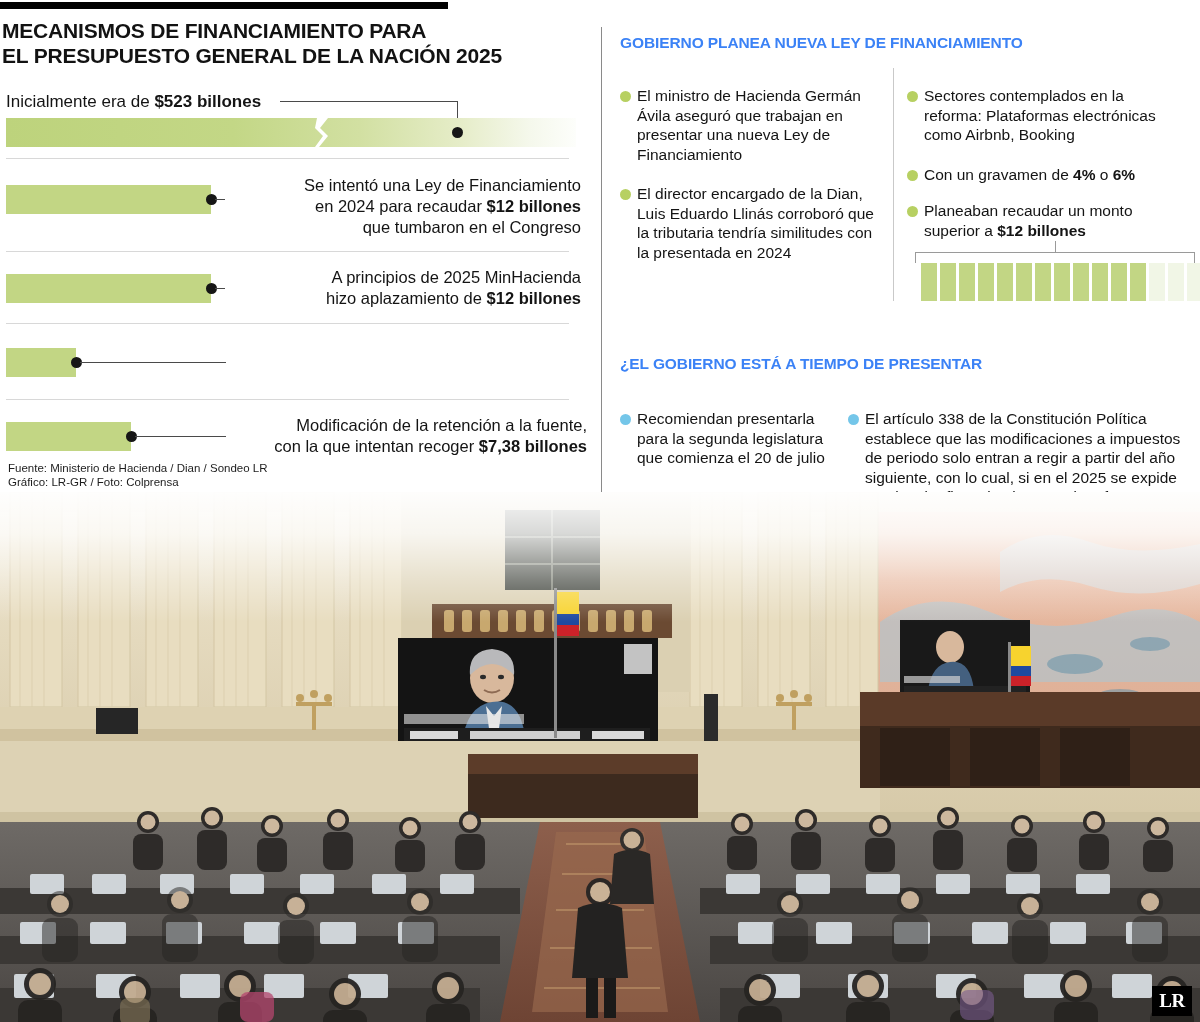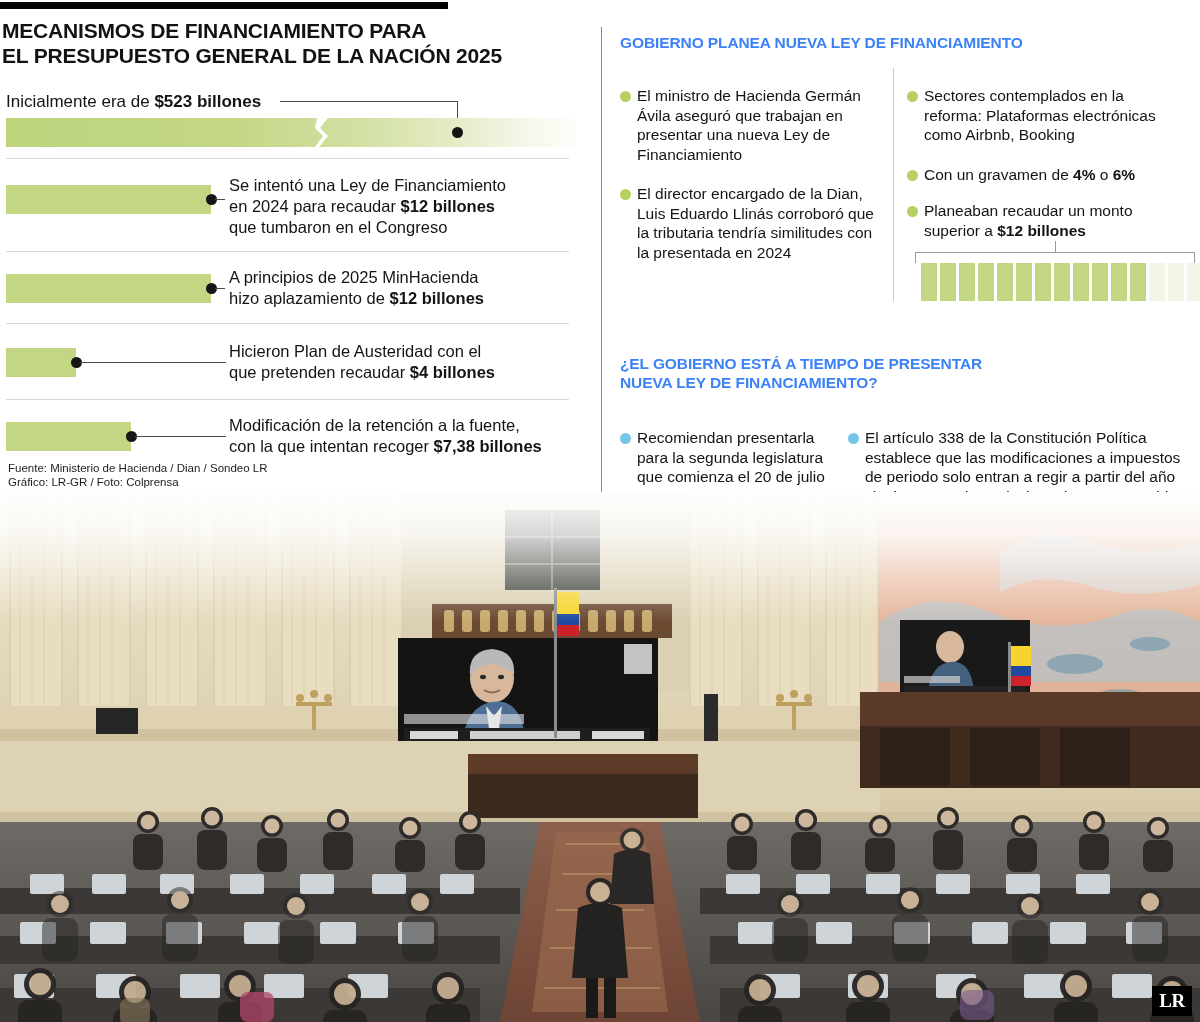--- a/index.html
+++ b/index.html
@@ -30,21 +30,21 @@
 
   .bar{position:absolute;height:29px;background:#c2d684;}
   .bar.gradient{
     background:linear-gradient(to right,#bdd37c 0%,#c3d786 40%,#d2e0a2 62%,#e6edc9 80%,#f5f8ec 92%,#fdfefb 100%);
   }
   .brk{position:absolute;top:0;width:16px;height:29px;}
   .dot{position:absolute;width:11px;height:11px;border-radius:50%;background:#161616;}
   .lead{position:absolute;height:1px;background:#4a4a4a;}
   .leadv{position:absolute;width:1px;background:#4a4a4a;}
 
-  .lbl{position:absolute;font-size:16.5px;line-height:21px;color:#141414;}
+  .lbl{position:absolute;font-size:16.5px;line-height:21px;color:#141414;text-align:right;}
   .lbl b{font-weight:bold;}
 
   .toplabel{position:absolute;font-size:17px;line-height:20px;color:#141414;}
   .toplabel b{font-weight:bold;}
 
   .source{position:absolute;left:8px;font-size:11.5px;line-height:14px;color:#1d1d1d;}
 
   
   .vdiv{position:absolute;left:601px;top:27px;width:1px;height:465px;background:#8a8a8a;}
   .vdiv-inner{position:absolute;left:893px;top:68px;width:1px;height:233px;background:#c9c9c9;}
@@ -139,24 +139,20 @@
           <div>A principios de 2025 MinHacienda</div>
           <div><span>hizo aplazamiento de </span><b>$12 billones</b></div>
         </div>
         <div class="hr" style="top:65px;"></div>
       </div>
 
       <div class="row" style="height:76px;">
         <div class="bar" style="left:6px;top:18px;width:70px;"></div>
         <div class="dot" style="left:71px;top:27px;"></div>
         <div class="lead" style="left:80px;top:32px;width:146px;"></div>
-        <div class="lbl" style="left:229px;top:11px;width:352px;">
-          <div>Hicieron Plan de Austeridad con el</div>
-          <div><span>que pretenden recaudar </span><b>$4 billones</b></div>
-        </div>
         <div class="hr" style="top:69px;"></div>
       </div>
 
       <div class="row" style="height:68px;">
         <div class="bar" style="left:6px;top:16px;width:125px;"></div>
         <div class="dot" style="left:126px;top:25px;"></div>
         <div class="lead" style="left:135px;top:30px;width:91px;"></div>
         <div class="lbl" style="left:229px;top:9px;width:358px;">
           <div>Modificación de la retención a la fuente,</div>
           <div><span>con la que intentan recoger </span><b>$7,38 billones</b></div>
@@ -211,21 +207,20 @@
             <div class="seg off"></div>
             <div class="seg off"></div>
             <div class="seg off"></div>
           </div>
         </div>
       </div>
     </div>
 
     <div class="sec-title" style="margin-top:38px;">
       <div>¿EL GOBIERNO ESTÁ A TIEMPO DE PRESENTAR</div>
-      <div>NUEVA LEY DE FINANCIAMIENTO?</div>
     </div>
 
     <div class="cols" style="height:240px;margin-top:16px;">
       <div class="bullet-list blue" style="left:0;top:0;width:205px;">
         <div class="bullet">Recomiendan presentarla para la segunda legislatura que comienza el 20 de julio</div>
         <div class="bullet" style="margin-top:20px;">La Ley de Financiamiento aplicaría para el PGN de 2026</div>
       </div>
       <div class="bullet-list blue" style="left:228px;top:0;width:340px;">
         <div class="bullet">El artículo 338 de la Constitución Política establece que las modificaciones a impuestos de periodo solo entran a regir a partir del año siguiente, con lo cual, si en el 2025 se expide una ley de “financiamiento” o de reforma tributaria, el recaudo solo se vería a partir del 2026</div>
         <div class="bullet" style="margin-top:20px;">Modificación en retención de la fuente podría ser le mecanismo alterno a la reforma tributaria</div>

